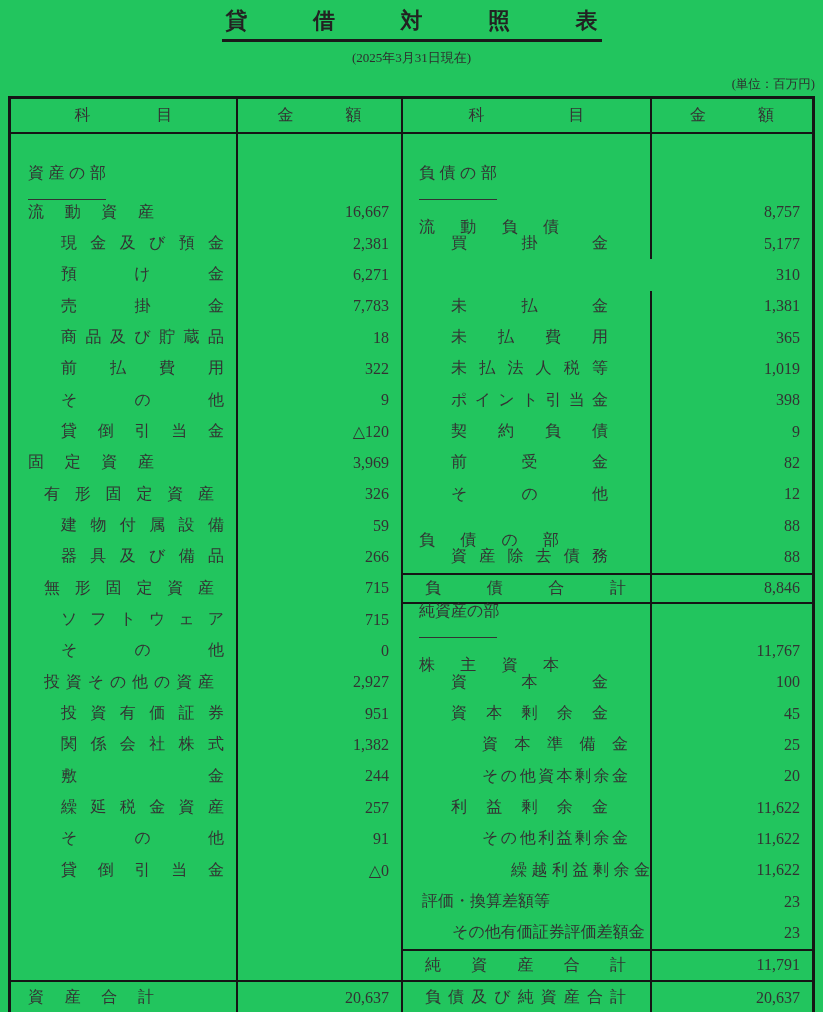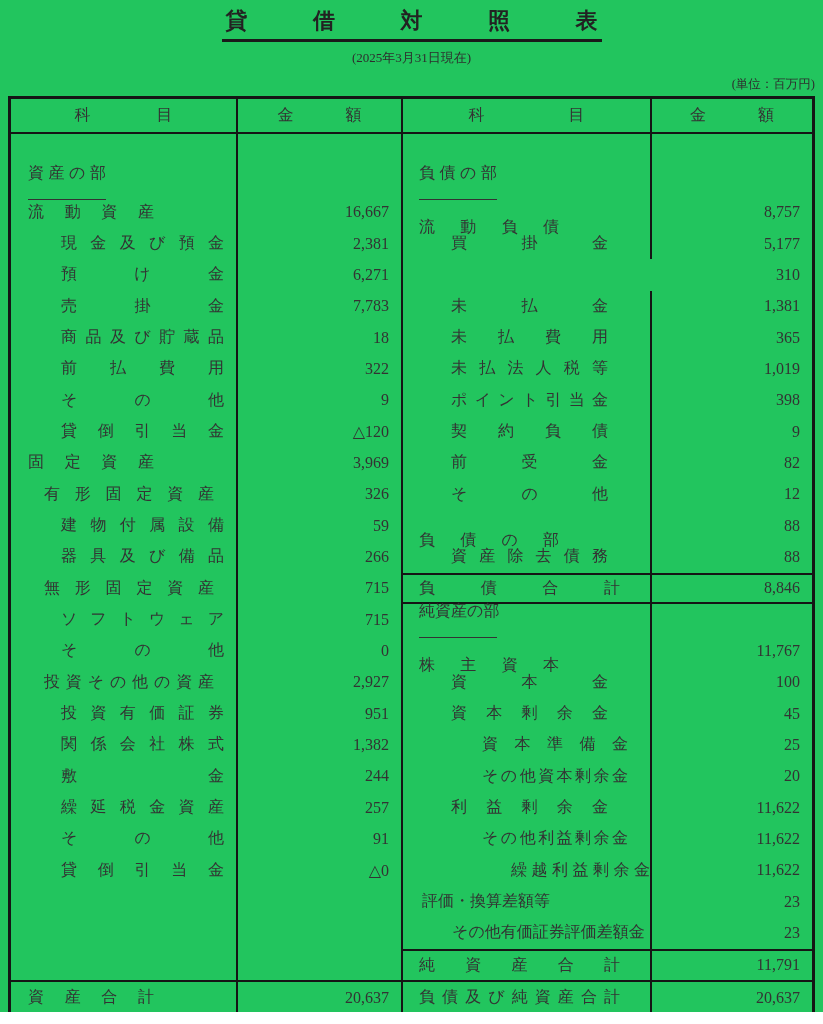--- a/index.html
+++ b/index.html
@@ -45,21 +45,21 @@
   .L.s-major{margin-left:17px;width:126px;}
   .L.s-total{margin-left:17px;width:126px;}
   .L.s-mid{margin-left:33px;width:170px;}
   .L.s-item{margin-left:50px;width:163px;}
   
   .R.s-section{margin-left:16px;width:78px;}
   .R.s-major{margin-left:16px;width:140px;margin-top:30px;}
   .R.s-item{margin-left:48px;width:157px;}
   .R.s-sub{margin-left:79px;width:146px;}
   .R.s-subsub{margin-left:108px;width:142px;}
-  .R.s-total{margin-left:16px;width:201px;}
+  .R.s-total{margin-left:22px;width:201px;}
   .R.s-plain-major{margin-left:19px;}
   .R.s-plain-item{margin-left:49px;}
   
   .rule-right-top .c3,.rule-right-top .c4{border-top:2.5px solid #151515;}
   .rule-right-bottom .c3,.rule-right-bottom .c4{border-bottom:2.5px solid #151515;}
   .rule-full-top{border-top:2.5px solid #151515;}
 </style>
 </head>
 <body>
 

